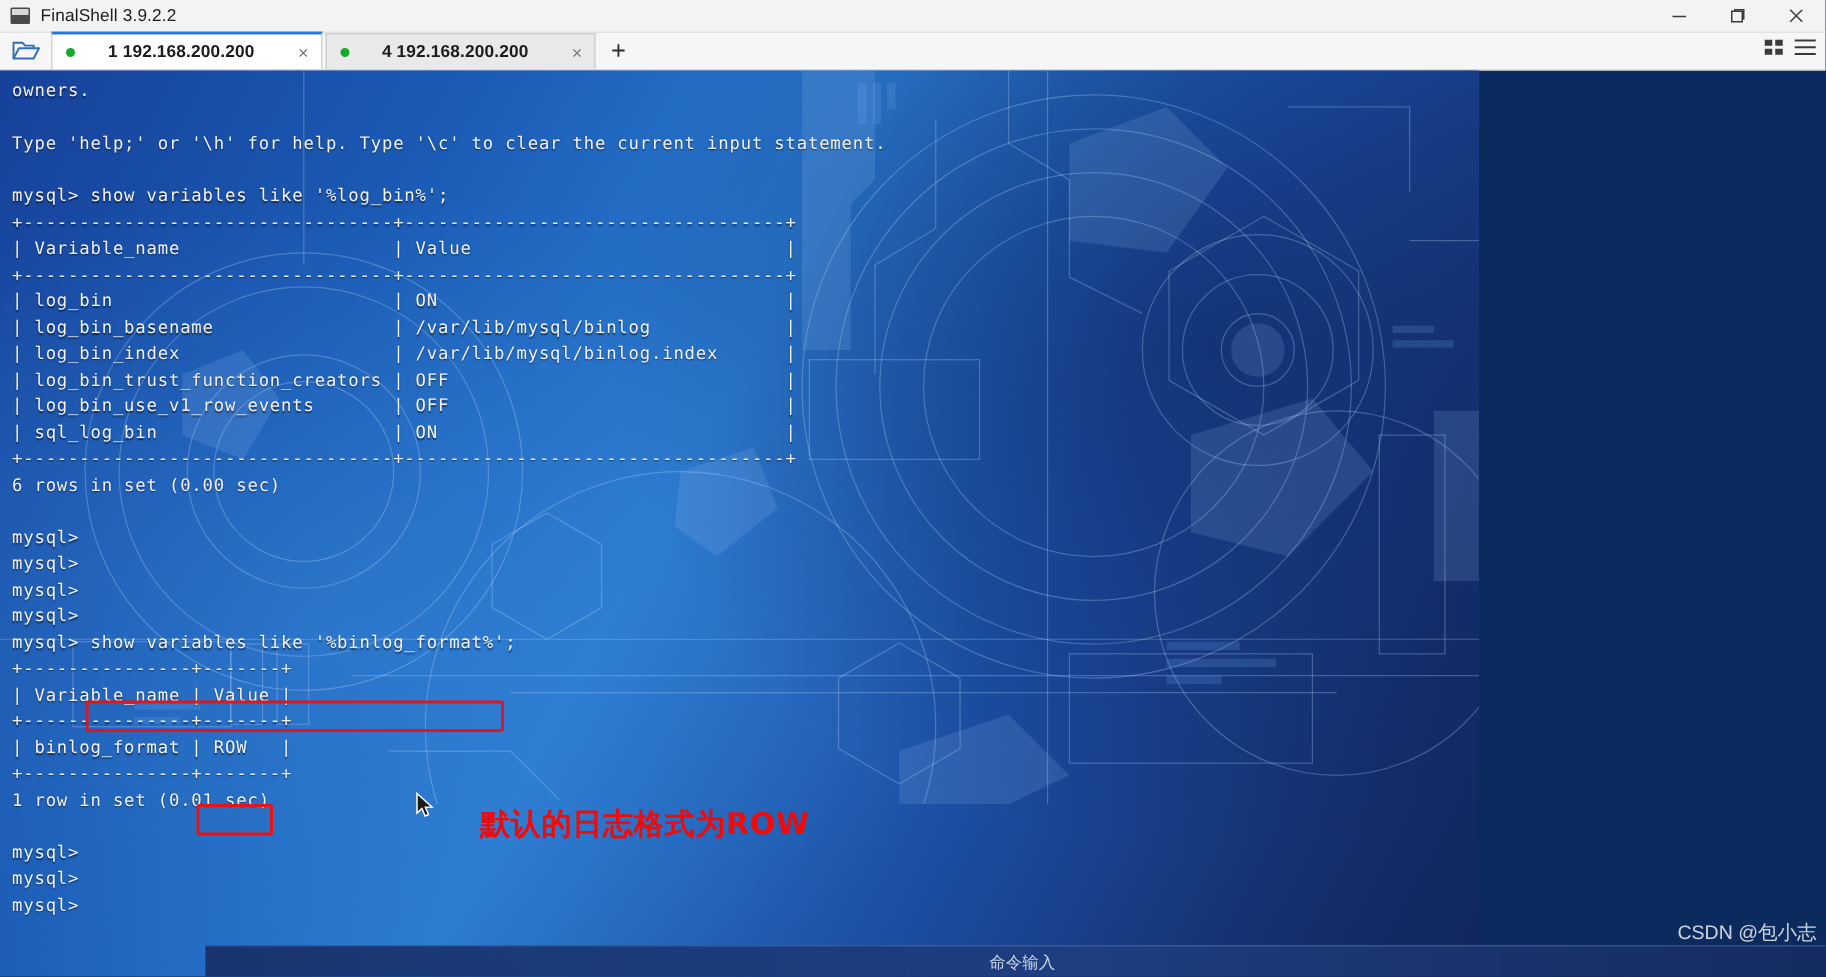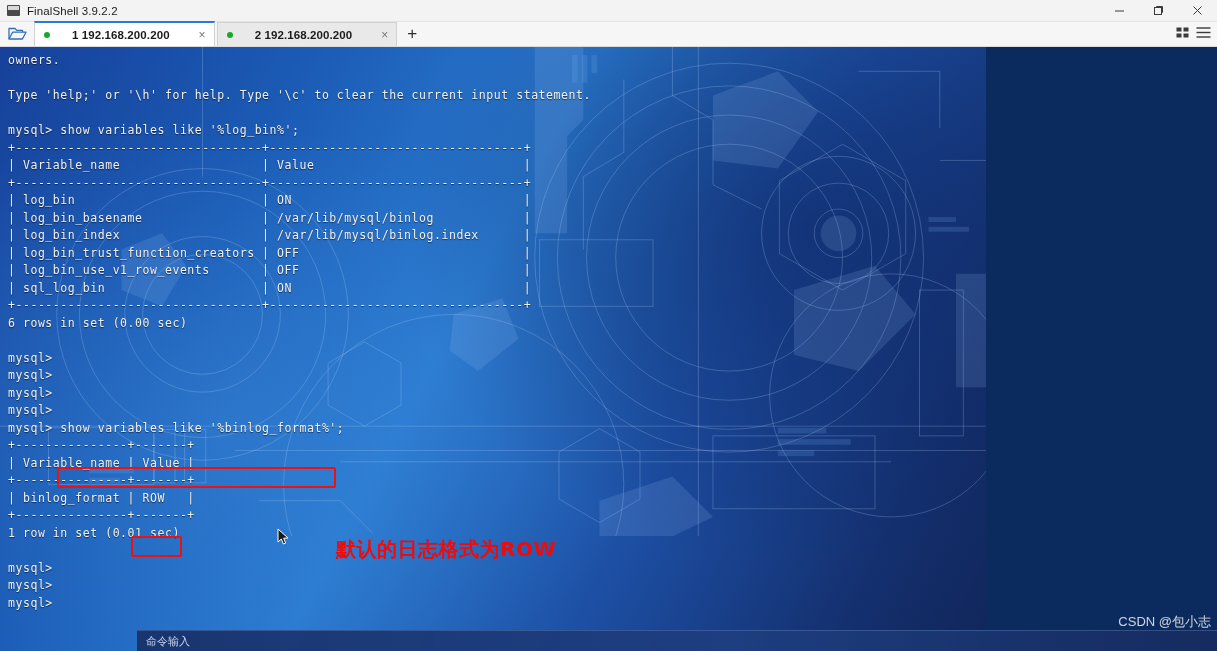--- a/index.html
+++ b/index.html
@@ -144,31 +144,31 @@
   }
   #anno-text {
     position: absolute;
     left: 320px; top: 489px;
     font-family: "DejaVu Sans", sans-serif;
     font-size: 20px;
     font-weight: bold;
     color: #f00b0b;
     white-space: nowrap;
     letter-spacing: .5px;
-    margin-left: 16px;
   }
   #cursor-arrow { position: absolute; left: 277px; top: 481px; pointer-events: none; }
 
   
   #bottombar {
     position: absolute; left: 137px; bottom: 0;
     width: 1080px; height: 21px;
     background: linear-gradient(90deg, rgba(24,48,104,.93) 0%, rgba(30,62,128,.90) 55%, rgba(22,44,96,.93) 100%);
     display: flex; align-items: center;
     border-top: 1px solid rgba(140,180,235,.25);
+    flex-direction: column;
   }
   #cmd-input {
     flex: 1 1 auto; height: 21px;
     display: flex; align-items: center;
     padding-left: 9px;
     font-family: "DejaVu Sans", sans-serif;
     font-size: 11px;
     color: #c7d4e8;
   }
   #bottom-right {
@@ -241,21 +241,21 @@
   </div>
 
   <div class="tab active">
     <span class="dot"></span>
     <span class="tlabel">1 192.168.200.200</span>
     <span class="tclose">×</span>
   </div>
 
   <div class="tab">
     <span class="dot"></span>
-    <span class="tlabel">2 192.168.200.200</span>
+    <span class="tlabel">4 192.168.200.200</span>
     <span class="tclose">×</span>
   </div>
 
   <div id="newtab">+</div>
 
   <div id="tabbar-right">
     <span>
       <svg width="13" height="13" viewBox="0 0 13 13">
         <rect x="0.5" y="1.5" width="5" height="4" fill="#3a3a3a"></rect>
         <rect x="7.5" y="1.5" width="5" height="4" fill="#3a3a3a"></rect>

